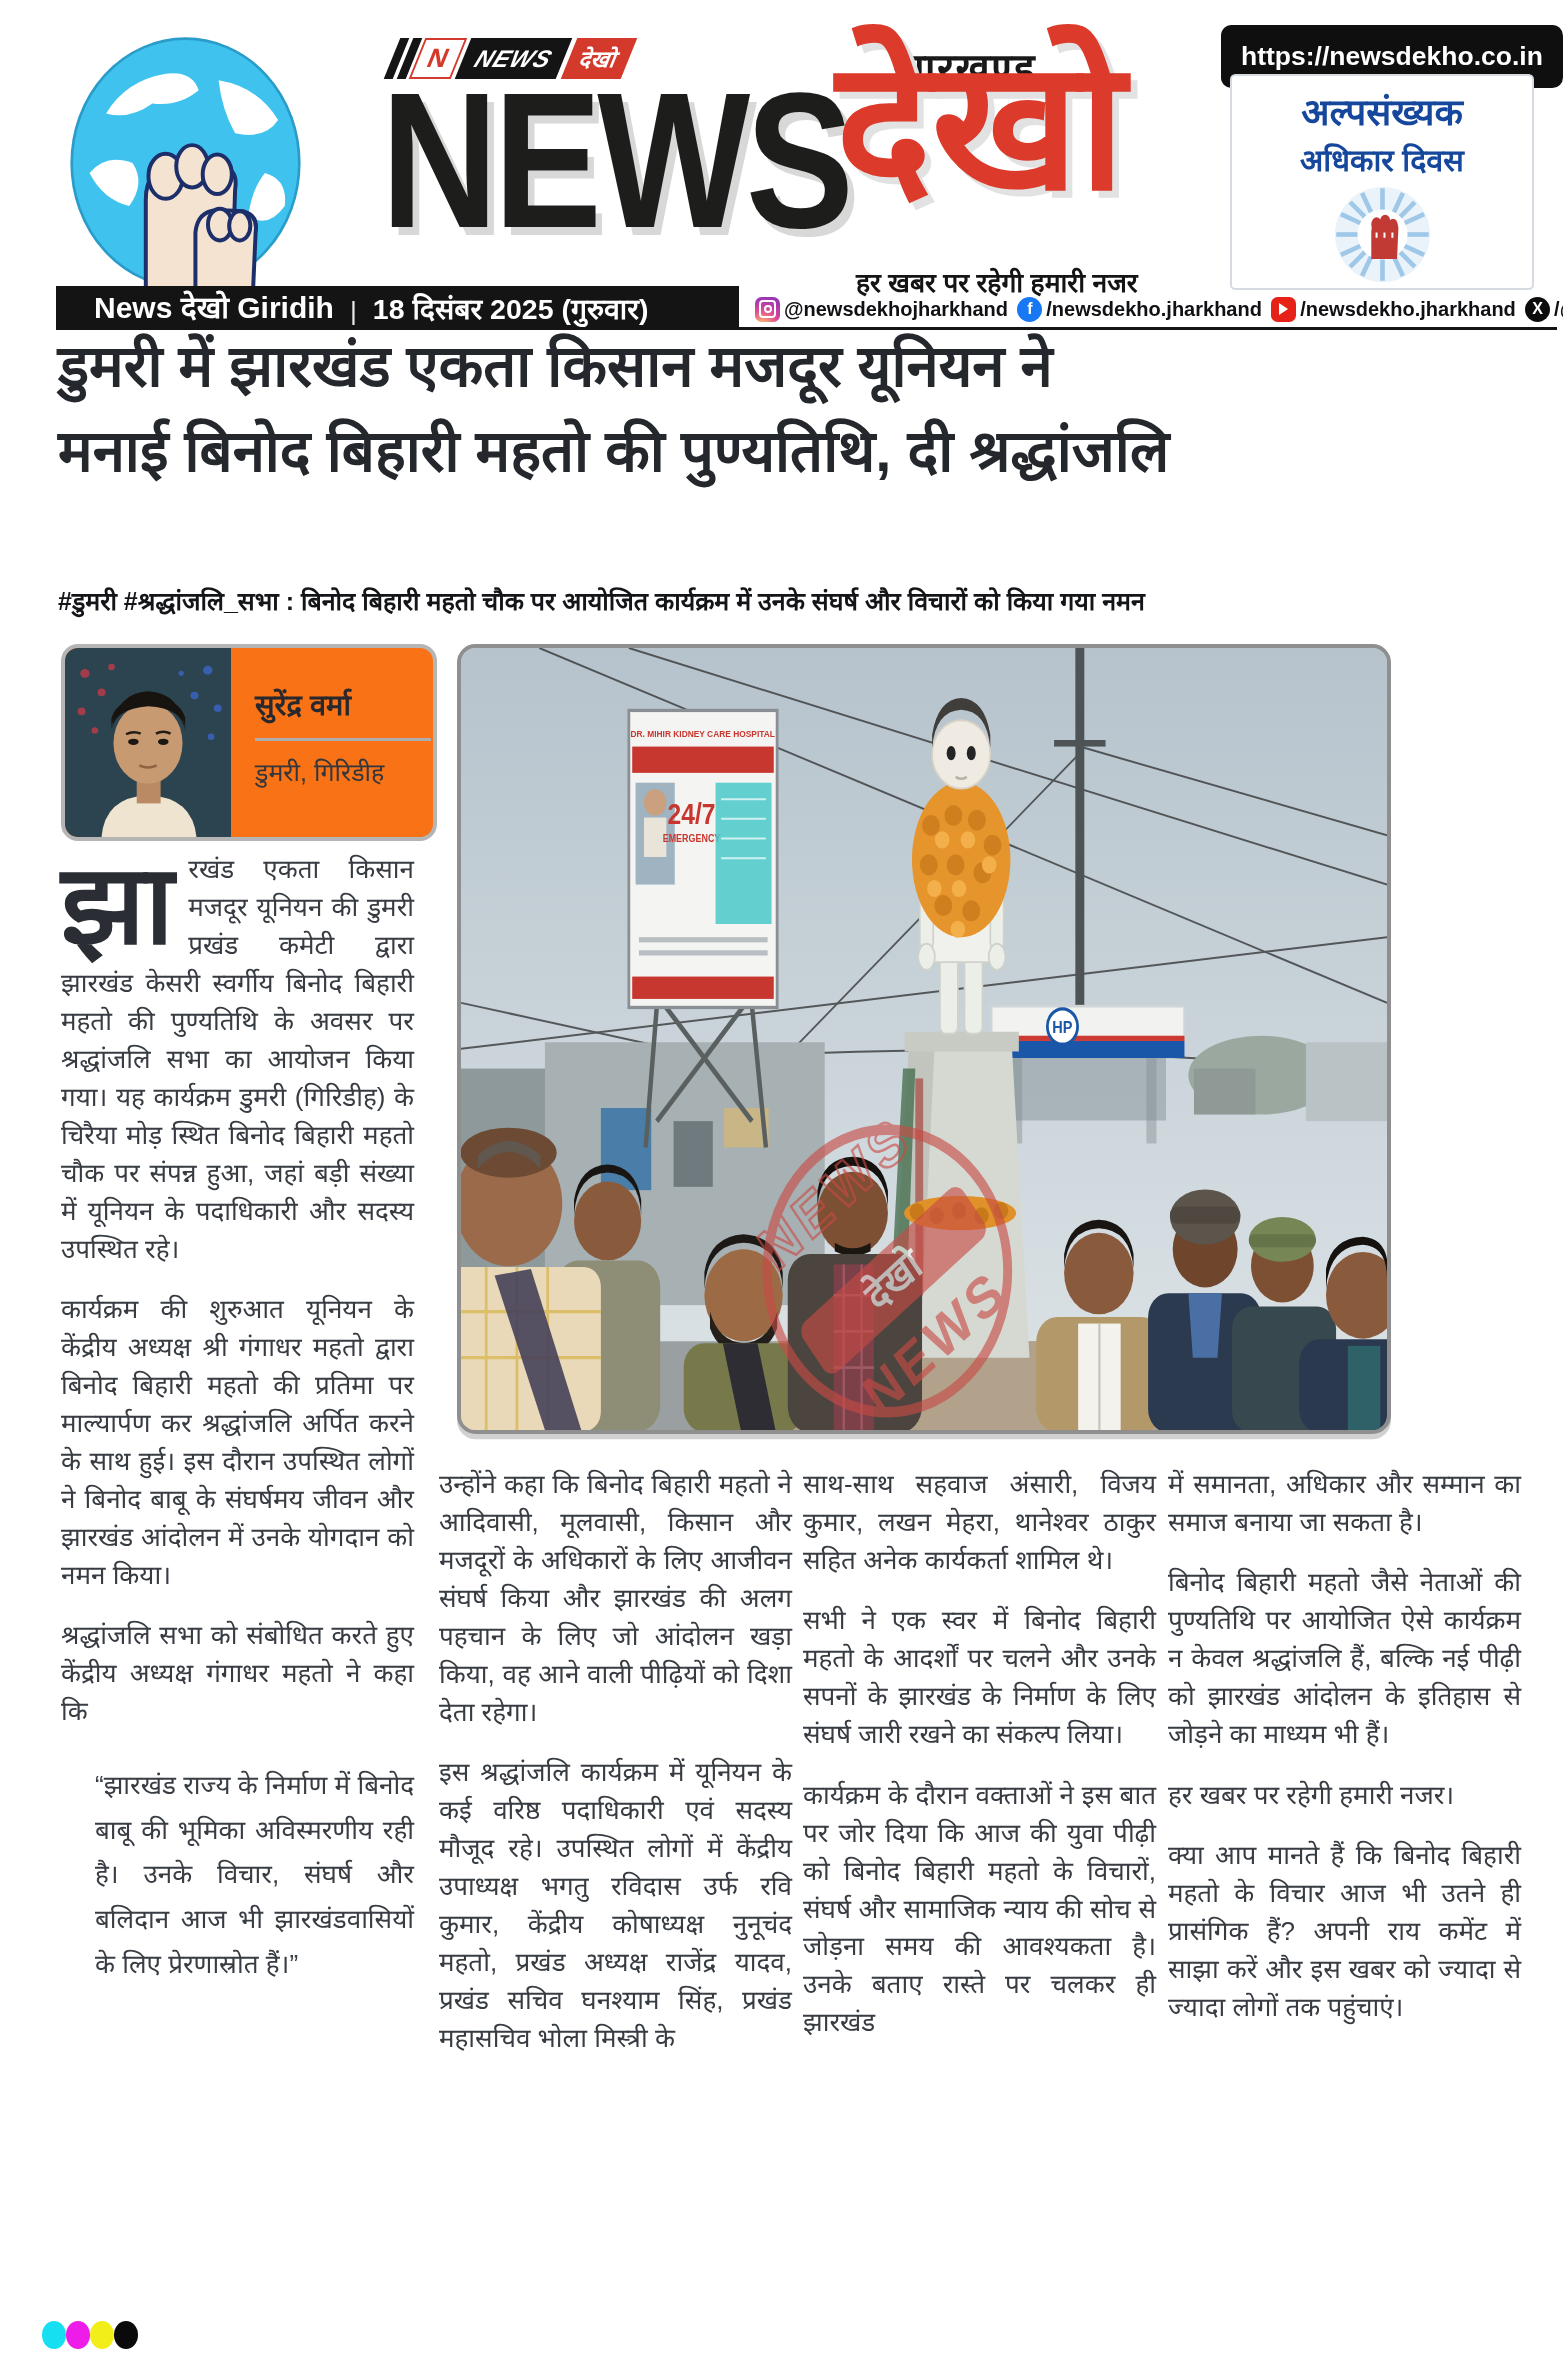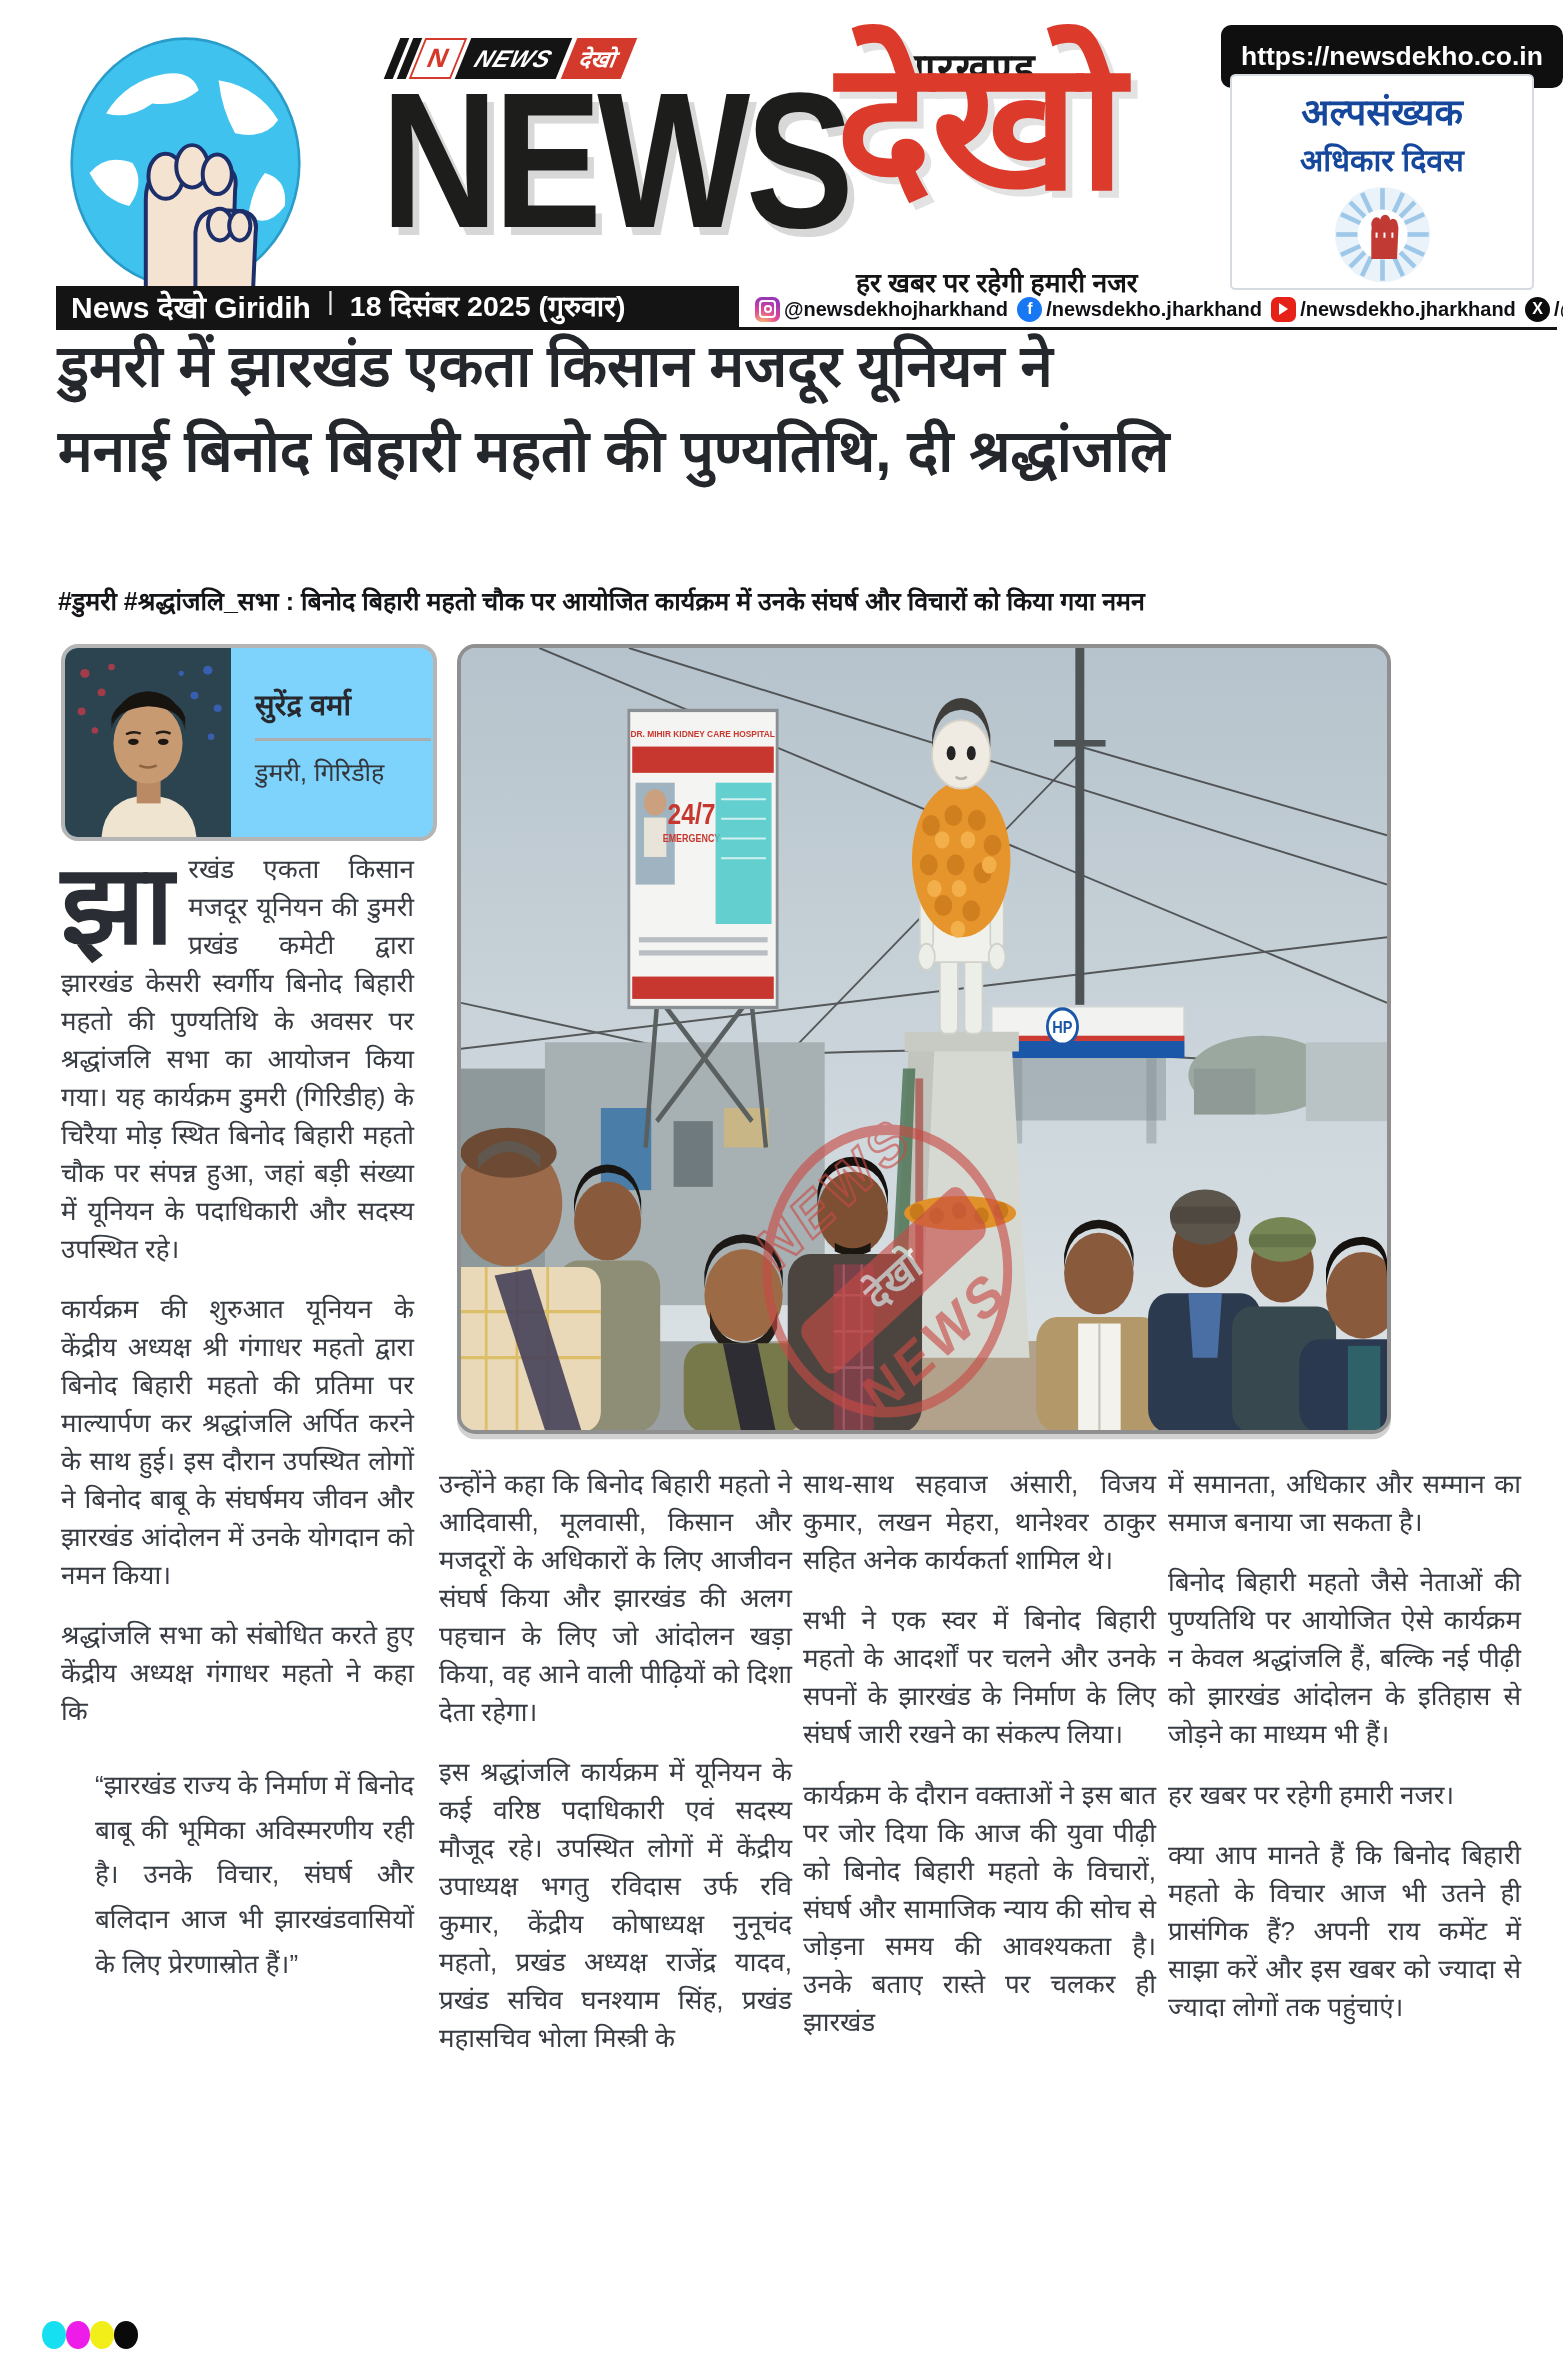--- a/index.html
+++ b/index.html
@@ -28,21 +28,21 @@
   #url-badge{left:1221px;top:25px;background:#0f0f0f;color:#fff;border-radius:10.6px;
              padding:16px 20px;font-size:26.5px;font-weight:700;}
   #minority-box{left:1230px;top:74px;width:300px;height:212px;background:#fff;
                 border:2px solid #d6dbe2;border-radius:5.3px;text-align:center;}
   .minority-l1{margin-top:9.3px;font-size:37px;font-weight:800;color:#15479d;}
   .minority-l2{font-size:30.5px;font-weight:800;color:#15479d;margin-top:1.3px;}
   #minority-logo{width:99px;height:99px;margin-top:5.3px;}
 
   
   #date-bar{left:56px;top:286px;width:683px;height:41px;background:#141414;color:#fff;
-            display:flex;align-items:flex-start;gap:16px;padding-left:15px;box-sizing:border-box;}
+            display:flex;align-items:flex-end;gap:16px;padding-left:38px;box-sizing:border-box;}
   #date-bar .edition{font-size:30px;font-weight:700;}
   #date-bar .sep{font-size:26.5px;font-weight:300;color:#e8e8e8;}
   #date-bar .date{font-size:28.5px;font-weight:600;}
   #social-row{left:755px;top:292px;width:802px;height:34px;display:flex;align-items:center;gap:9.3px;}
   .social-item{display:flex;align-items:center;gap:4px;}
   .social-handle{font-size:20px;font-weight:700;color:#101114;}
   .sicon{width:25px;height:25px;border-radius:50%;display:flex;align-items:center;justify-content:center;
          color:#fff;font-weight:800;font-size:16px;flex:0 0 auto;}
   .sicon.ig{border-radius:6.6px;background:radial-gradient(circle at 30% 110%,#fdc468,#df4996 45%,#9b36b7 80%);}
   .sicon.fb{background:#1877f2;}
@@ -52,21 +52,21 @@
   .ig-cam::after{content:"";position:absolute;left:2.7px;top:2.7px;width:4px;height:4px;border:2px solid #fff;border-radius:50%;}
   .yt-tri{width:0;height:0;border-left:9.3px solid #fff;border-top:6px solid transparent;border-bottom:6px solid transparent;}
   #header-rule{left:56px;top:327px;width:1501px;height:3.3px;background:#141414;}
 
   
   #headline{left:58px;top:337px;width:1478px;color:#24272c;font-weight:800;line-height:1.0;}
   #headline .hl{font-size:58px;margin-bottom:26.5px;}
   #subheadline{left:58px;top:583px;width:1484px;font-size:25px;font-weight:700;color:#141519;}
 
   
-  #reporter-card{left:61px;top:644px;width:376px;height:197px;background:#7dd3fc;
+  #reporter-card{left:61px;top:644px;width:376px;height:197px;background:#f97316;
                  border:4px solid #b5b5b5;border-radius:17px;box-sizing:border-box;display:flex;overflow:hidden;}
   #reporter-photo{width:166px;height:100%;flex:0 0 auto;border-radius:12px 0 0 12px;overflow:hidden;}
   #reporter-meta{flex:1;padding:36px 0 0 24px;}
   #reporter-name{font-size:29px;font-weight:800;color:#27292e;}
   #reporter-rule{width:176px;height:3.3px;background:#adadad;margin:14.6px 0 13.3px 0;}
   #reporter-loc{font-size:25px;font-weight:500;color:#33363c;}
 
   
   #news-photo{left:457px;top:644px;width:934px;height:790px;border:4.6px solid #8f8f8f;
               border-radius:18.6px;box-sizing:border-box;overflow:hidden;background:#c2ccd2;

